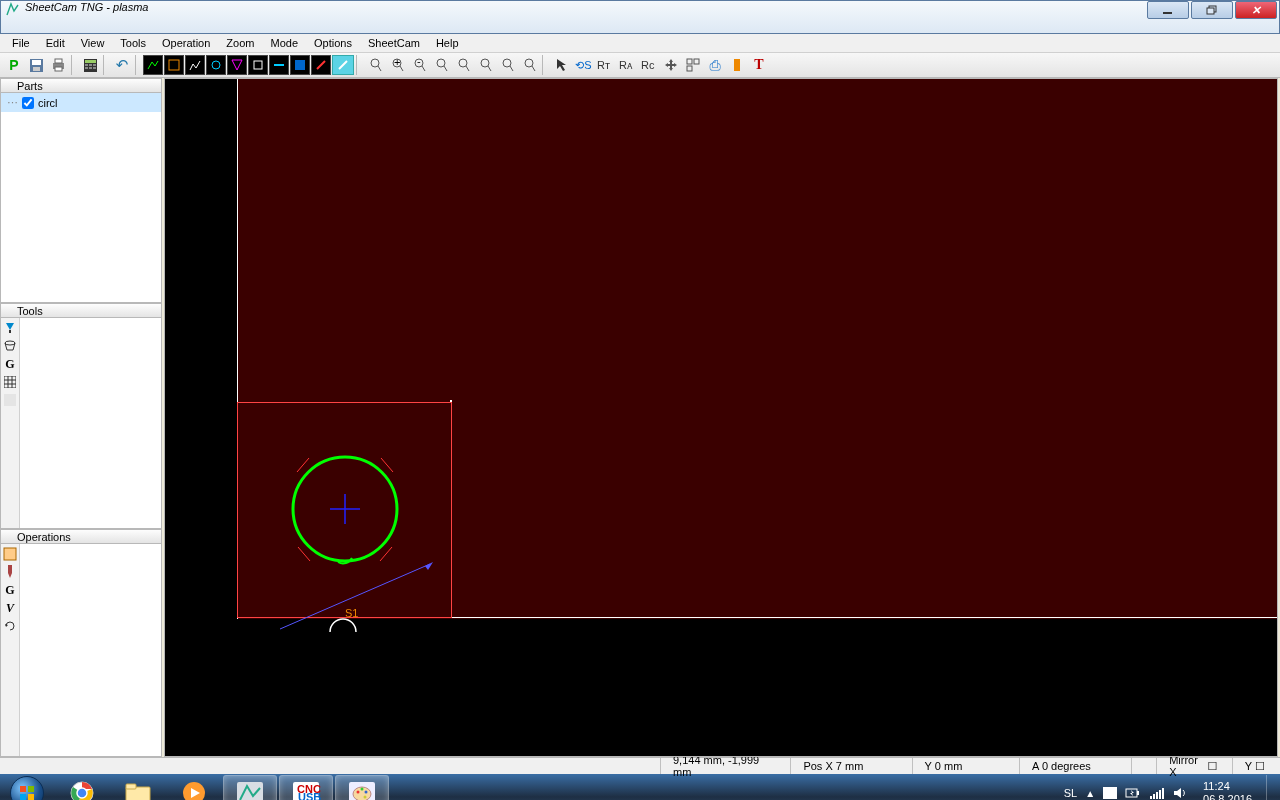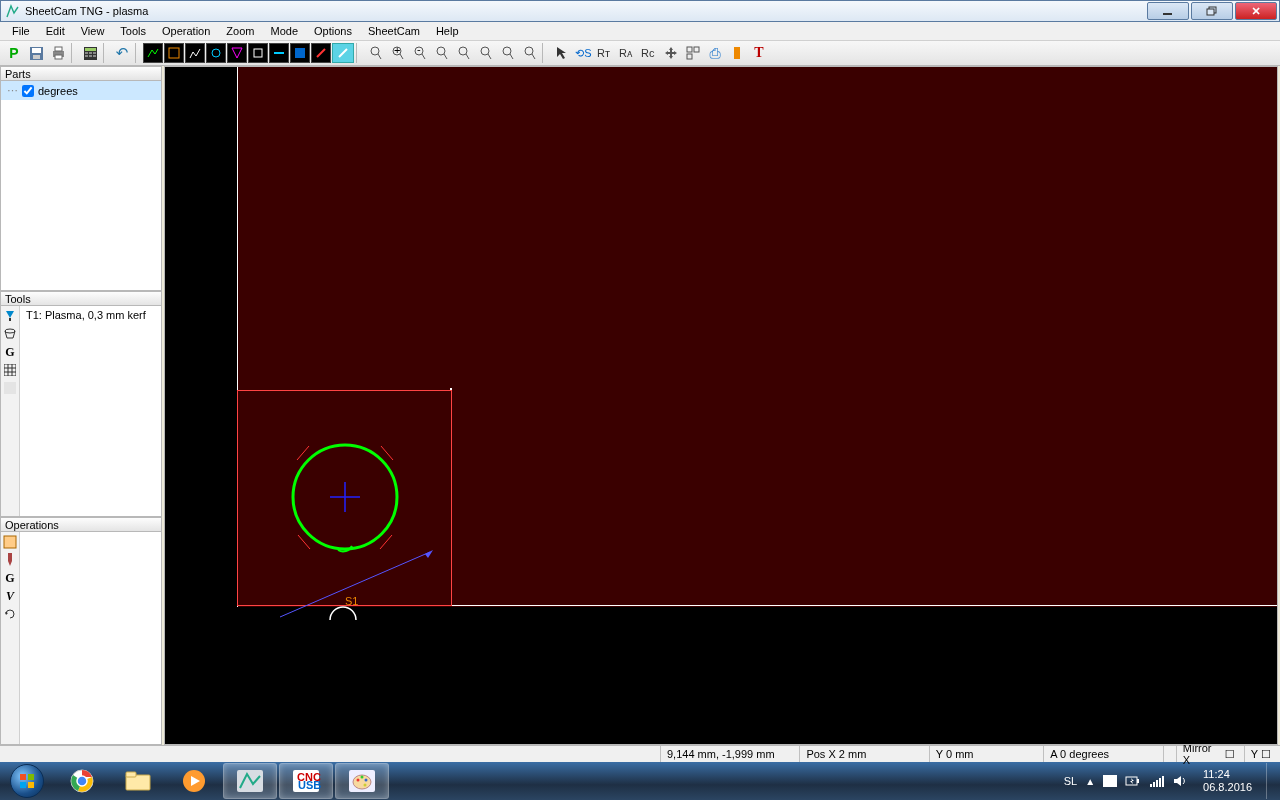--- a/index.html
+++ b/index.html
@@ -1,58 +1,58 @@
 <!DOCTYPE html>
 <html><head>
 <meta charset="utf-8">
 <style>
   * { margin: 0; padding: 0; box-sizing: border-box; font-family: "Segoe UI", Tahoma, sans-serif; font-size: 11px; }
   html, body { width: 1280px; height: 800px; overflow: hidden; background: #000; }
   
-  .titlebar { height: 22px; background: linear-gradient(#f4f8fc,#dde8f4); display: flex; align-items: center; border: 1px solid #5a7aa0; }
+  .titlebar { height: 34px; background: linear-gradient(#f4f8fc,#dde8f4); display: flex; border: 1px solid #5a7aa0; font-style: italic; }
   .titlebar .icon { width: 16px; height: 16px; margin: 0 4px; display: inline-flex; align-items: center; justify-content: center; color: #2b6; }
   .titlebar .title { flex: 1; color: #000; }
   .winbtns { display: flex; gap: 2px; padding-right: 2px; }
   .winbtn { width: 42px; height: 18px; border: 1px solid #5a7aa0; border-radius: 2px; display: flex; align-items: center; justify-content: center; font-size: 11px; }
   .winbtn.min { background: linear-gradient(#dbe7f5,#b7cde6); }
   .winbtn.max { background: linear-gradient(#dbe7f5,#b7cde6); }
   .winbtn.close { background: linear-gradient(#e67,#c22); color: #fff; font-weight: bold; }
   
   .menubar { height: 19px; background: #f0f0f0; display: flex; align-items: center; padding: 0 4px; gap: 0; border-bottom: 1px solid #d0d0d0; }
   .menubar .mitem { padding: 2px 8px; cursor: default; }
   
   .toolbar { height: 25px; background: linear-gradient(#f7f7f7,#e4e4e4); border-bottom: 1px solid #b8b8b8; display: flex; align-items: center; padding: 0 3px; gap: 0; }
   .tbtn { width: 22px; height: 20px; border: 1px solid transparent; display: inline-flex; align-items: center; justify-content: center; font-size: 13px; cursor: default; }
   .tsep { width: 6px; height: 20px; border-left: 1px solid #b8b8b8; margin: 0 2px; }
   .tbtn.dark { background: #000; color: #fff; border: 1px solid #444; width: 20px; height: 20px; margin-right: 1px;}
   .tbtn.bluebg { background: #5bd3e5; border:1px solid #3aa; }
   .tbtn.text { color:#b00; font-family: Georgia, serif; font-weight:bold; font-size:14px; }
   
   .main { height: calc(800px - 22px - 19px - 25px - 17px - 38px); display: flex; background: #ece9d8; }
   .leftcol { width: 162px; display: flex; flex-direction: column; background: #ece9d8; }
-  .panel-title { height: 15px; background: linear-gradient(#fdfdfd,#e4e4e4); border: 1px solid #b8b8b8; padding: 0 4px; display: flex; align-items: center; }
+  .panel-title { height: 15px; background: linear-gradient(#fdfdfd,#e4e4e4); border: 1px solid #b8b8b8; padding: 0 16px; display: flex; align-items: center; }
   .panel-body { background: #fff; border: 1px solid #b8b8b8; border-top: none; overflow: hidden; }
   .parts-body { height: 210px; }
   .tools-body { height: 211px; display: flex; }
   .ops-body { flex: 1; display: flex; }
   .sidestrip { width: 19px; background: #f2f2f2; border-right: 1px solid #d0d0d0; display:flex; flex-direction:column; align-items:center; padding-top:2px; gap:2px; }
   .sidestrip .sbtn { width: 16px; height: 16px; display:flex; align-items:center; justify-content:center; font-size:12px; }
   .tree-row { display: flex; align-items: center; gap: 4px; padding: 3px 6px; white-space: nowrap; overflow: hidden; }
   .tree-row.sel { background: #cce8ff; }
   .tree-row.selblue { background: #3399ff; color: #fff; }
   .chk { width: 12px; height: 12px; }
   
   .canvas { flex: 1; background: #000; position: relative; border: 1px solid #b8b8b8; margin:0 2px 0 2px; overflow:hidden; }
   .material { position:absolute; left:72px; top:0; right:0; height: 540px; background:#3a0000; }
   .partbox { position:absolute; left:72px; top:323px; width:215px; height:216px; border:1px solid #f44; }
   .whiteborder { position:absolute; left:72px; top:538px; right:0; height:0; border-top:1px solid #fff; }
   .whitevert { position:absolute; left:72px; top:0; width:0; height:540px; border-left:1px solid #fff; }
   
   .statusbar { height: 17px; background: #f0f0f0; border-top: 1px solid #b8b8b8; display: flex; align-items: center; font-size: 11px; }
-  .statusbar .cell { border-left: 1px solid #c0c0c0; padding: 0 6px; height:100%; display:flex; align-items:center; }
+  .statusbar .cell { border-left: 1px solid #c0c0c0; padding: 0 12px; height:100%; display:flex; align-items:center; }
   
   .taskbar { height: 38px; background: linear-gradient(#3a6ea5,#1e2f44 60%,#2b4562); display: flex; align-items: center; }
   .startbtn { width: 54px; height: 38px; display:flex; align-items:center; justify-content:center; }
   .startorb { width: 34px; height: 34px; border-radius: 50%; background: radial-gradient(circle at 35% 35%, #7fc6ff, #1a4f8a 60%, #0a2d55); border:1px solid #0a2d55; display:flex; align-items:center; justify-content:center;}
   .taskicon { width: 54px; height: 36px; margin: 0 1px; display: flex; align-items: center; justify-content: center; border:1px solid transparent; border-radius:3px; }
   .taskicon.active { background: rgba(255,255,255,0.18); border:1px solid rgba(255,255,255,0.3); box-shadow: inset 0 0 6px rgba(255,255,255,0.3); }
   .tray { margin-left: auto; display: flex; align-items: center; color: #fff; gap: 8px; padding: 0 6px; }
   .clock { text-align: left; line-height: 1.2; padding: 0 6px; }
   svg { display:block; }
   .smallicon { display:inline-flex; width:16px; height:16px; align-items:center; justify-content:center;}
@@ -277,21 +277,21 @@
 </div>
 
 <div class="main">
   <div class="leftcol">
 
     <div class="panel-title">Parts</div>
     <div class="panel-body parts-body">
       <div class="tree-row sel">
         <span style="color:#888;">⋯</span>
         <input type="checkbox" class="chk" checked="" style="">
-        <span>degrees</span>
+        <span>circl</span>
       </div>
     </div>
 
     <div class="panel-title">Tools</div>
     <div class="panel-body tools-body">
       <div class="sidestrip">
         <span class="sbtn">
             <svg width="14" height="14">
               <path d="M3 2 L11 2 L7 9 Z" fill="#08c"></path>
               <rect x="6" y="9" width="2" height="3" fill="#333"></rect>
@@ -312,25 +312,20 @@
               <line x1="0" y1="4" x2="12" y2="4" stroke="#333"></line>
               <line x1="0" y1="8" x2="12" y2="8" stroke="#333"></line>
             </svg>
           </span>
         <span class="sbtn" style="opacity:.35">
             <svg width="12" height="12">
               <rect x="0" y="0" width="12" height="12" fill="#ccc"></rect>
             </svg>
           </span>
       </div>
-      <div style="flex:1">
-        <div class="tree-row">
-          <span>T1: Plasma, 0,3 mm kerf</span>
-        </div>
-      </div>
     </div>
 
     <div class="panel-title">Operations</div>
     <div class="panel-body ops-body" style="flex:1;">
       <div class="sidestrip">
         <span class="sbtn">
             <svg width="14" height="14">
               <rect x="1" y="1" width="12" height="12" fill="#fc8" stroke="#a60"></rect>
             </svg>
           </span>
@@ -380,21 +375,21 @@
 
     </svg>
 
     <div style="position:absolute;left:285px;top:321px;width:2px;height:2px;background:#fff;"></div>
   </div>
 </div>
 
 <div class="statusbar">
   <div style="flex:0 0 660px;"></div>
   <div class="cell" style="width:140px;">9,144 mm, -1,999 mm</div>
-  <div class="cell" style="width:130px;">Pos X  2 mm</div>
+  <div class="cell" style="width:130px;">Pos X  7 mm</div>
   <div class="cell" style="width:115px;">Y  0 mm</div>
   <div class="cell" style="width:120px;">A  0 degrees</div>
   <div class="cell" style="flex:1"></div>
   <div class="cell">
       <span>Mirror X</span>
       <span class="smallicon">☐</span>
     </div>
   <div class="cell">
       <span>Y</span>
       <span class="smallicon">☐</span>

